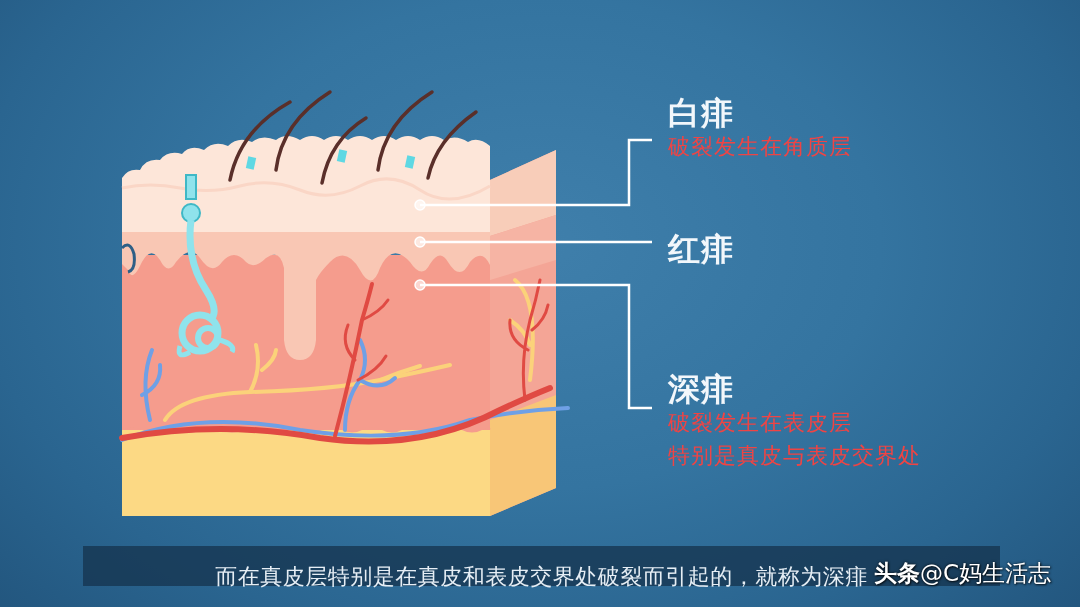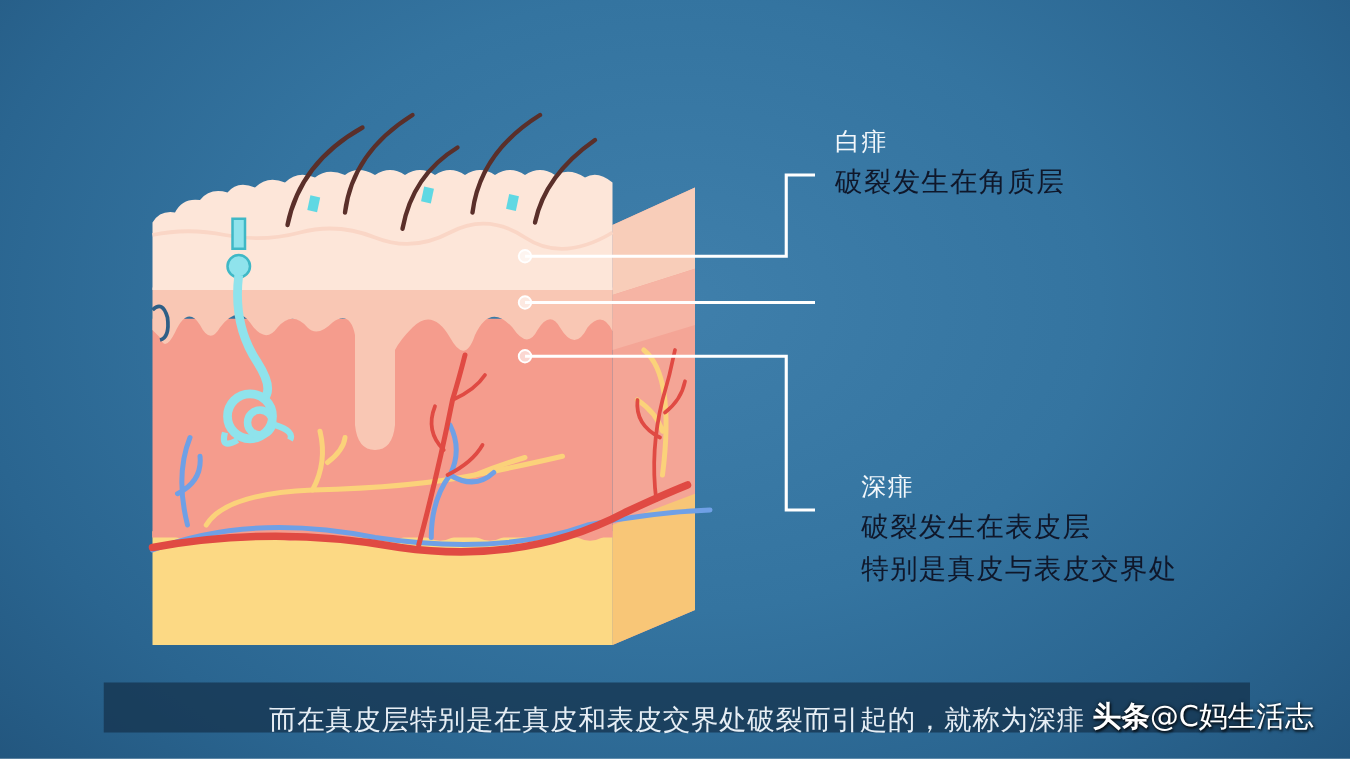--- a/index.html
+++ b/index.html
@@ -4,22 +4,22 @@
 <style>
   html, body { margin:0; padding:0; }
   body {
     width:1080px; height:607px; overflow:hidden; position:relative;
     font-family: "DejaVu Sans", "Liberation Sans", sans-serif;
     background: radial-gradient(ellipse 70% 90% at 50% 40%, #3f7fab 0%, #3474a0 45%, #2a6590 75%, #22557d 100%);
   }
   .stage { position:absolute; left:0; top:0; width:1080px; height:607px; }
   svg.skin { position:absolute; left:0; top:0; }
   .label { position:absolute; color:#f2f7fb; }
-  .label .title { font-size:20px; font-weight:normal; line-height:34px; letter-spacing:1px; }
-  .label .desc { font-size:22px; line-height:33px; letter-spacing:1px; color:#0f172a; }
+  .label .title { font-size:32px; font-weight:bold; line-height:34px; letter-spacing:1px; }
+  .label .desc { font-size:22px; line-height:33px; letter-spacing:1px; color:#ef4444; }
   .subtitle-bar {
     position:absolute; left:83px; top:546px; width:917px; height:40px;
     background: rgba(22,52,80,0.78);
   }
   .subtitle-text {
     position:absolute; left:0; right:0; top:0; height:52px; line-height:40px;
     text-align:center; color:#e6eef5; font-size:22px; letter-spacing:0.5px;margin-top:11px;
   }
   .watermark {
     position:absolute; left:874px; top:558px; color:#ffffff; font-size:23px; font-weight:bold;
@@ -106,23 +106,24 @@
       <circle cx="420" cy="285" r="5"></circle>
     </g>
   </svg>
 
   <div class="label" style="left:668px; top:96px;">
     <div class="title">白痱</div>
     <div class="desc">破裂发生在角质层</div>
   </div>
 
   <div class="label" style="left:668px; top:232px;">
+    <div class="title">红痱</div>
   </div>
 
-  <div class="label" style="left:668px; top:372px;margin-left:21px;">
+  <div class="label" style="left:668px; top:372px;">
     <div class="title">深痱</div>
     <div class="desc">破裂发生在表皮层</div>
     <div class="desc">特别是真皮与表皮交界处</div>
   </div>
 
   <div class="subtitle-bar">
     <div class="subtitle-text">而在真皮层特别是在真皮和表皮交界处破裂而引起的，就称为深痱</div>
   </div>
 
   <div class="watermark">

